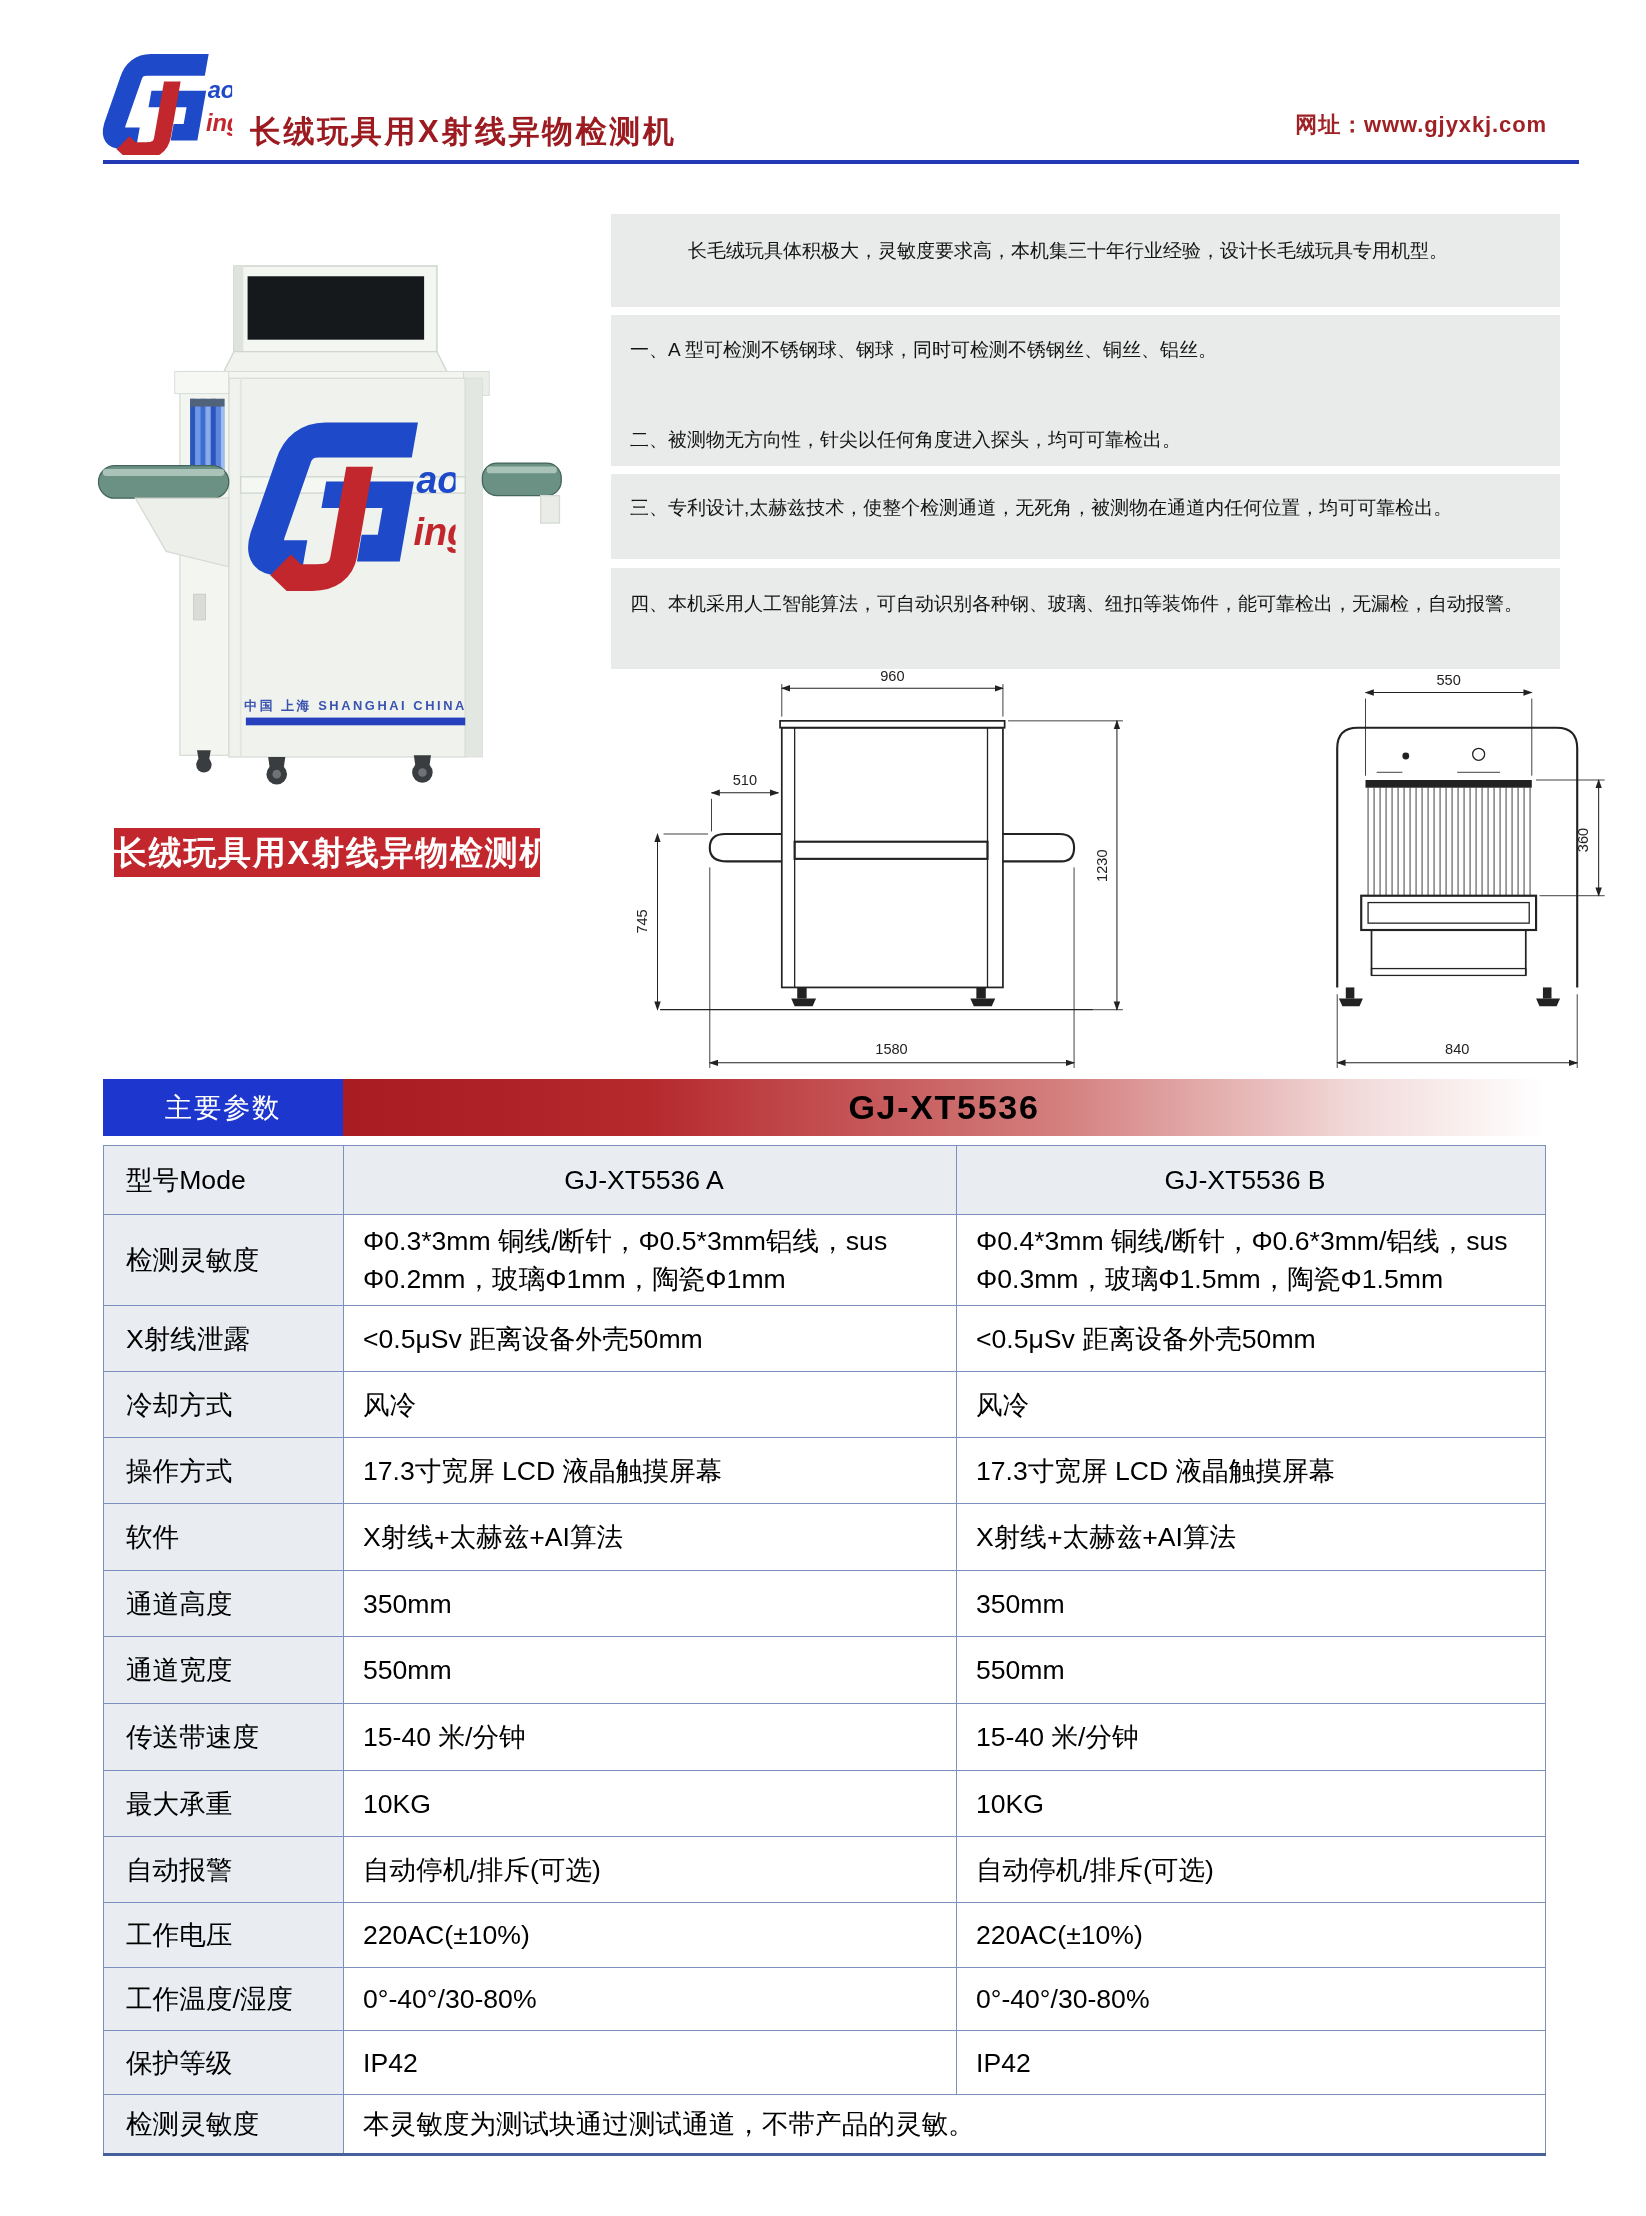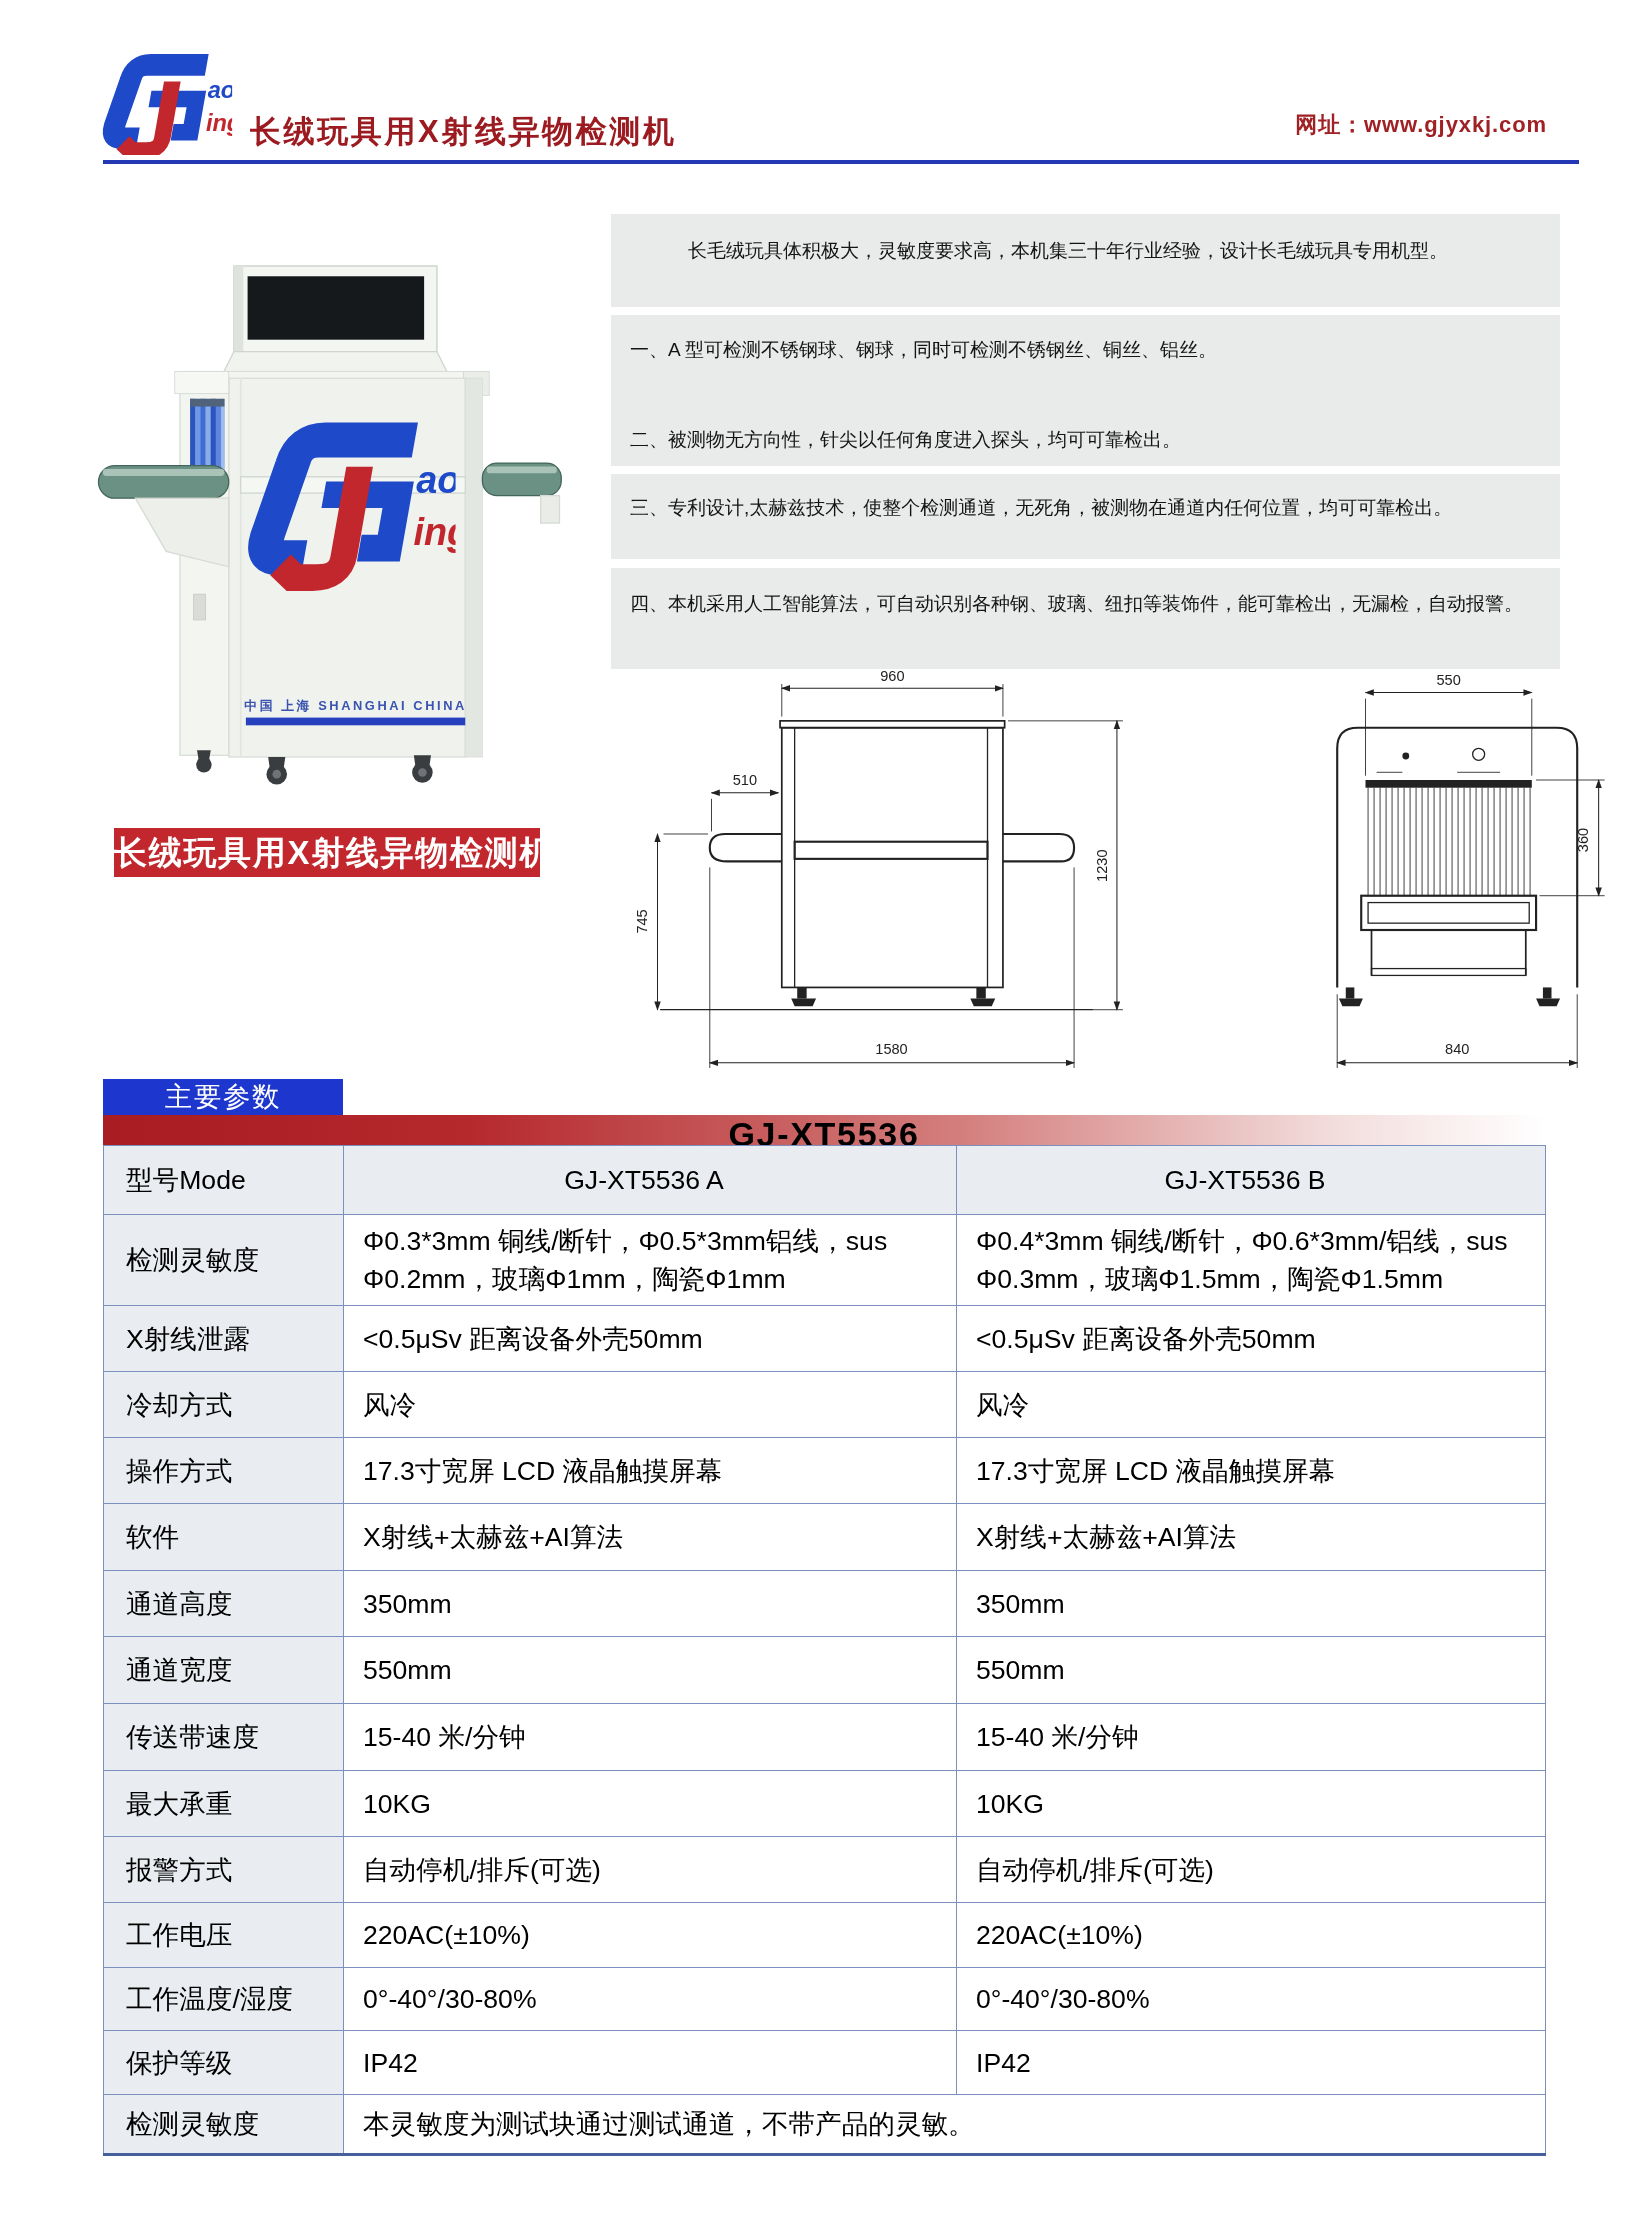--- a/index.html
+++ b/index.html
@@ -28,21 +28,21 @@
   .gb2{top:315px;height:102px;padding:13px 17px 0 82px;text-indent:-63px;}
   .gb3{top:409px;height:57px; padding:9.4px 17px 0 82px;text-indent:-63px;}
   .gb4{top:474px;height:85px; padding:12px 17px 0 82px;text-indent:-63px;}
   .gb5{top:568px;height:101px;padding:13.7px 17px 0 82px;text-indent:-63px;}
 
   
   .drawings-svg{position:absolute;left:634px;top:660px;width:995px;height:420px;}
   .dim-label{font-size:17px;fill:#222;font-family:"Liberation Sans",sans-serif;}
 
   
-  .param-bar{position:absolute;left:103px;top:1079px;width:1442px;height:57px;display:flex;flex-direction:column;}
+  .param-bar{position:absolute;left:103px;top:1079px;width:1442px;height:57px;display:flex;}
   .param-bar .blue{width:240px;background:#1C36CE;color:#ffffff;font-size:27.4px;font-weight:500;
                    display:flex;align-items:center;justify-content:center;letter-spacing:1.7px;}
   .param-bar .red{flex:1;background:linear-gradient(90deg,#A81C22 0%,#B5282C 25%,#D4807F 60%,#F2DCDB 85%,#ffffff 100%);
                   color:#000;font-size:34px;font-weight:bold;display:flex;align-items:center;
                   justify-content:center;letter-spacing:1.7px;}
 
   
   .spec-table{position:absolute;left:103px;top:1145px;width:1442px;border-collapse:collapse;
               table-layout:fixed;border:1.7px solid #8AA0C6;border-bottom:3.4px solid #44609D;}
   .spec-table td{border:1.7px solid #7B90BE;font-size:26.6px;color:#000;vertical-align:middle;
@@ -329,21 +329,21 @@
       <td class="lab">传送带速度</td>
       <td>15-40 米/分钟</td>
       <td>15-40 米/分钟</td>
     </tr>
     <tr style="height:66px">
       <td class="lab">最大承重</td>
       <td>10KG</td>
       <td>10KG</td>
     </tr>
     <tr style="height:66px">
-      <td class="lab">报警方式</td>
+      <td class="lab">自动报警</td>
       <td>自动停机/排斥(可选)</td>
       <td>自动停机/排斥(可选)</td>
     </tr>
     <tr style="height:65px">
       <td class="lab">工作电压</td>
       <td>220AC(±10%)</td>
       <td>220AC(±10%)</td>
     </tr>
     <tr style="height:63px">
       <td class="lab">工作温度/湿度</td>

